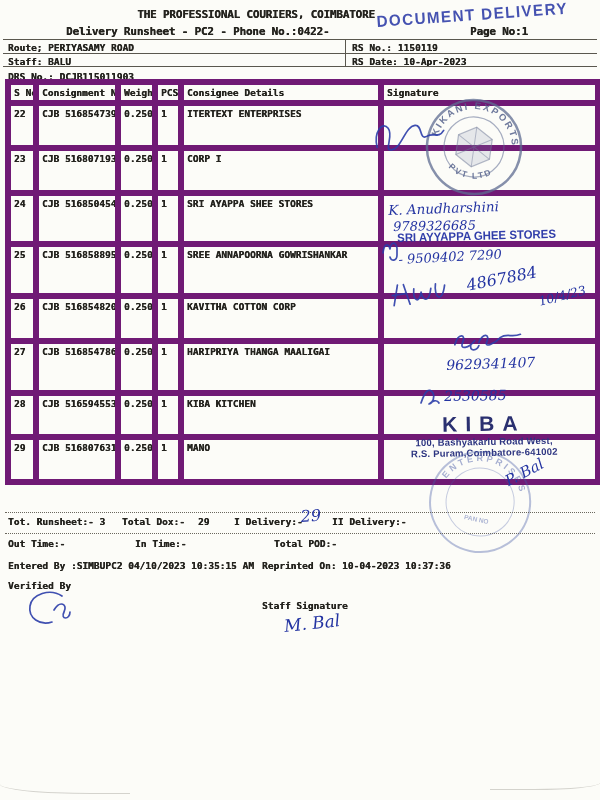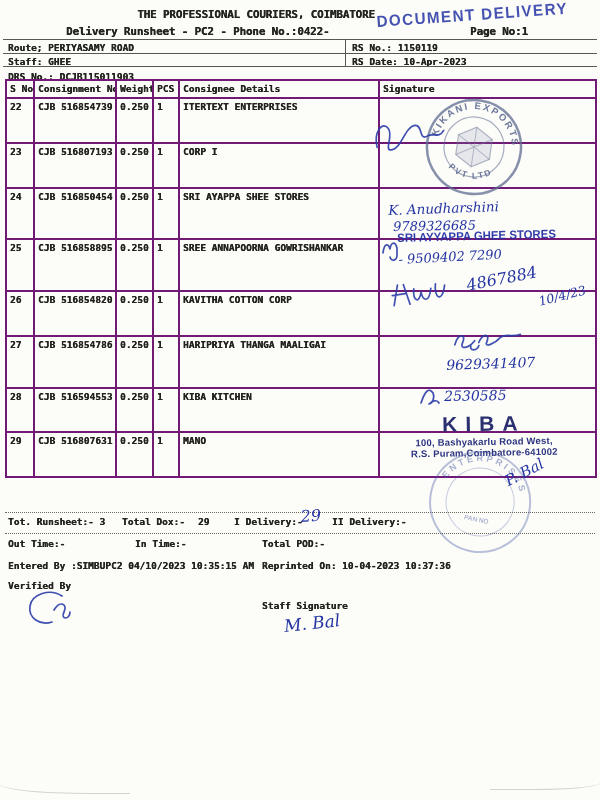--- a/index.html
+++ b/index.html
@@ -6,21 +6,21 @@
   html,body { width:600px; height:800px; background:#fcfcf8; }
   .page { position:relative; width:600px; height:800px; background:#fcfcf8; overflow:hidden;
           font-family:"DejaVu Sans Mono", monospace; }
   .print { position:absolute; color:#24231e; font-weight:bold; font-size:9.5px; white-space:nowrap;
            text-shadow:0.3px 0 0 currentColor;text-align:right; }
   .big { font-size:11px; letter-spacing:-0.2px; }
   .hline { position:absolute; height:1px; background:#5a574e; }
   .vline { position:absolute; width:1px; background:#5a574e; }
   .dashline { position:absolute; border-top:1px dotted #6b685e; height:0; }
   table.grid { position:absolute; left:5px; top:79px; width:590px; border-collapse:collapse; table-layout:fixed; }
-  table.grid th, table.grid td { border:2px solid #701a75; font-family:"DejaVu Sans Mono",monospace;
+  table.grid th, table.grid td { border:6px solid #701a75; font-family:"DejaVu Sans Mono",monospace;
     font-size:9.5px; font-weight:bold; color:#24231e; vertical-align:top; padding:2px 3px;
     overflow:hidden; text-align:left; white-space:nowrap; text-shadow:0.3px 0 0 currentColor; }
   .ink { position:absolute; color:#2434a2; font-family:"DejaVu Serif", serif; font-style:italic;
          white-space:nowrap; transform-origin:left top; }
   .scrib { position:absolute; transform-origin:left top; }
   .scrib path { fill:none; stroke:#2b3da8; stroke-width:1.7; stroke-linecap:round; stroke-linejoin:round; opacity:0.9; }
   .stampblue { position:absolute; font-family:"Liberation Sans", sans-serif; font-weight:bold;
                white-space:nowrap; transform-origin:left top; }
   .docdel { left:376px; top:13px; font-size:16px; letter-spacing:1.5px; color:rgba(43,58,166,0.88);
             transform:rotate(-4deg) scaleX(0.95); }
@@ -39,21 +39,21 @@
 <div class="page">
 
   <div class="print big" style="top:8px;left:0;width:512px;text-align:center">THE PROFESSIONAL COURIERS, COIMBATORE</div>
   <div class="print big" style="top:25px;left:66px">Delivery Runsheet - PC2 - Phone No.:0422-</div>
   <div class="print big" style="top:25px;left:470px">Page No:1</div>
 
   <div class="hline" style="top:39px;left:3px;width:594px"></div>
   <div class="print" style="top:42px;left:8px">Route; PERIYASAMY ROAD</div>
   <div class="print" style="top:42px;left:352px">RS No.: 1150119</div>
   <div class="hline" style="top:53px;left:3px;width:594px"></div>
-  <div class="print" style="top:56px;left:8px">Staff: GHEE</div>
+  <div class="print" style="top:56px;left:8px">Staff: BALU</div>
   <div class="print" style="top:56px;left:352px">RS Date: 10-Apr-2023</div>
   <div class="hline" style="top:66px;left:3px;width:594px"></div>
   <div class="print" style="top:71px;left:8px">DRS No.: DCJB115011903</div>
   <div class="vline" style="top:39px;left:345px;height:27px"></div>
 
   <table class="grid">
     <colgroup>
       <col style="width:28px">
         <col style="width:82px">
         <col style="width:37px">
@@ -212,21 +212,21 @@
   <div class="print" style="top:516px;left:8px">Tot. Runsheet:- 3</div>
   <div class="print" style="top:516px;left:122px">Total Dox:-</div>
   <div class="print" style="top:516px;left:198px">29</div>
   <div class="print" style="top:516px;left:234px">I Delivery:-</div>
   <div class="ink" style="left:300px;top:507px;font-size:16px;transform:rotate(-4deg)">29</div>
   <div class="print" style="top:516px;left:332px">II Delivery:-</div>
   <div class="dashline" style="top:533px;left:5px;width:590px"></div>
 
   <div class="print" style="top:538px;left:8px">Out Time:-</div>
   <div class="print" style="top:538px;left:135px">In Time:-</div>
-  <div class="print" style="top:538px;left:262px">Total POD:-</div>
+  <div class="print" style="top:538px;left:274px">Total POD:-</div>
 
   <div class="print" style="top:560px;left:8px">Entered By :SIMBUPC2 04/10/2023 10:35:15 AM</div>
   <div class="print" style="top:560px;left:262px">Reprinted On: 10-04-2023 10:37:36</div>
 
   <div class="print" style="top:580px;left:8px">Verified By</div>
   <svg class="scrib" style="left:22px;top:588px" width="50" height="38" viewBox="0 0 50 38">
     <path d="M40,8 C28,0 10,6 8,18 C6,30 18,38 30,34 M32,22 C38,12 46,16 42,24 C38,32 48,32 48,24"></path>
   </svg>
 
   <div class="print" style="top:600px;left:262px">Staff Signature</div>

